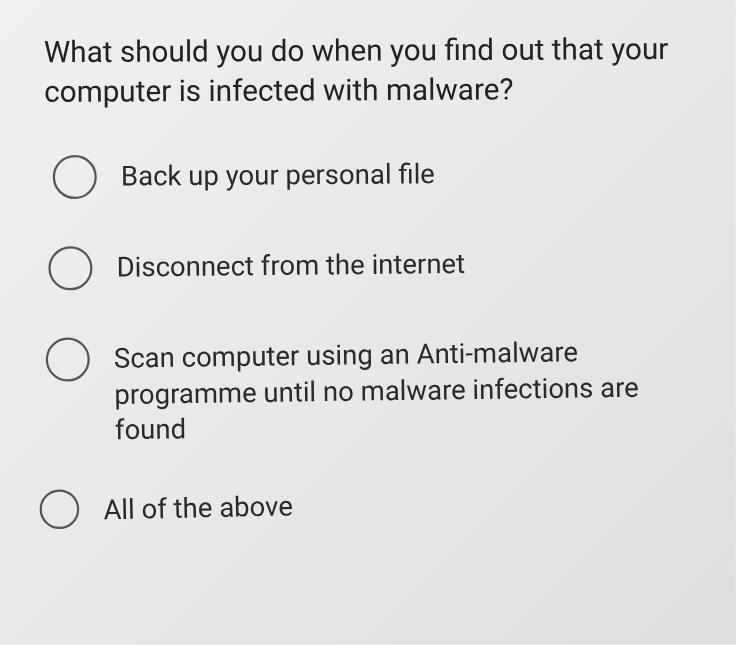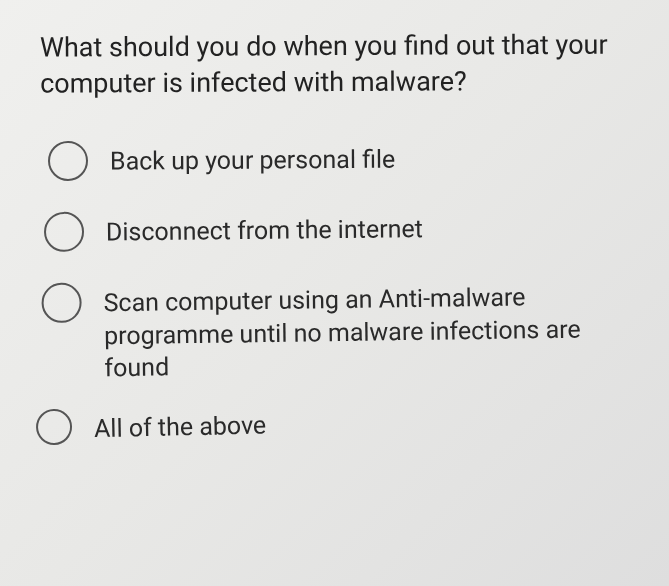--- a/index.html
+++ b/index.html
@@ -20,21 +20,21 @@
       font-size: 27px;
       line-height: 1.35;
       font-weight: 400;
       color: #222;
       margin-bottom: 38px;
       transform: rotate(-0.3deg);
     }
     .options {
       display: flex;
       flex-direction: column;
-      gap: 30px;
+      gap: 42px;
     }
     .option {
       display: flex;
       align-items: flex-start;
       gap: 22px;
       cursor: pointer;
     }
     .radio {
       flex-shrink: 0;
       width: 40px;

